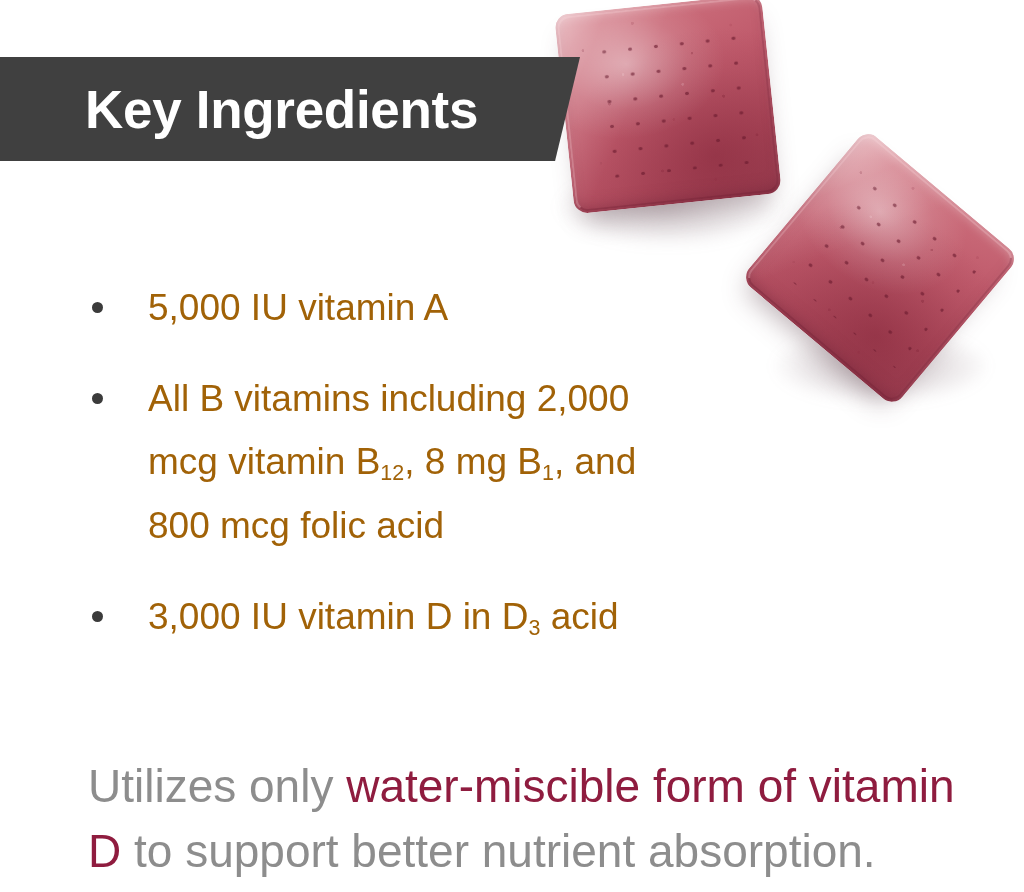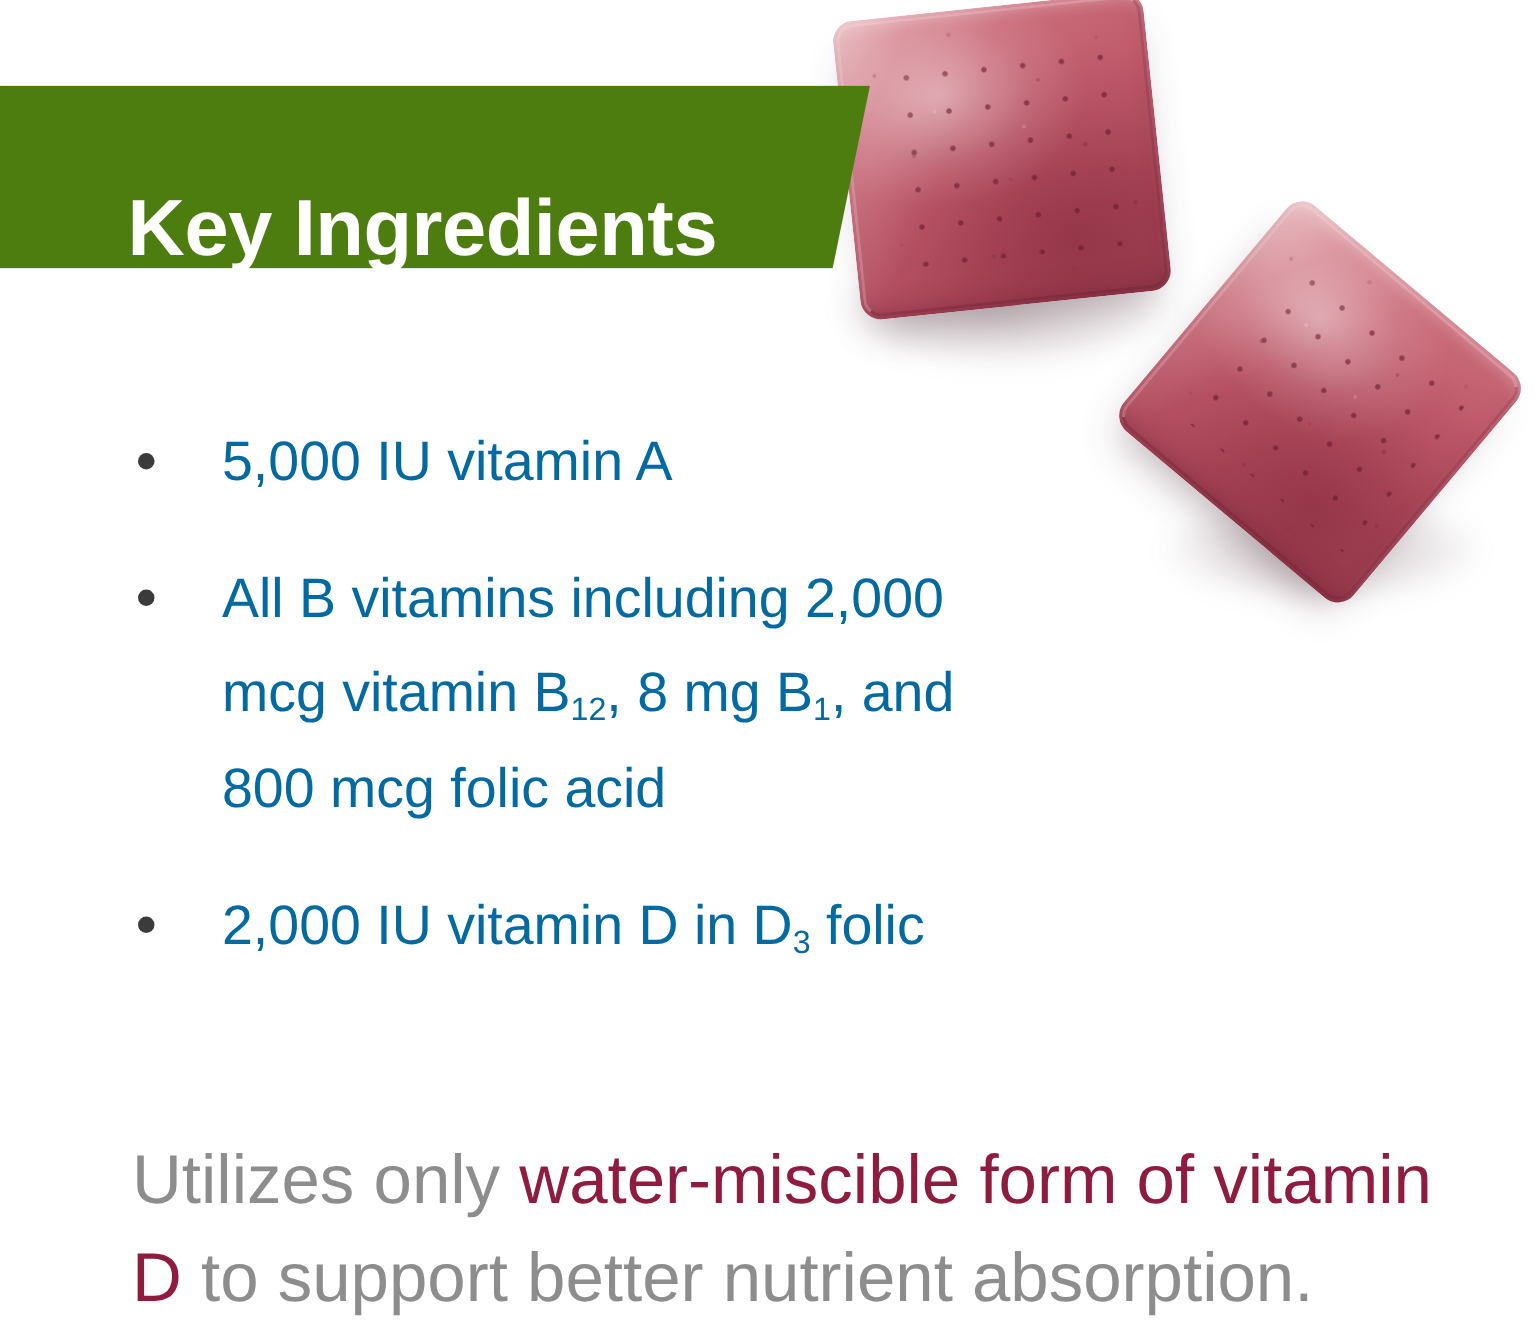--- a/index.html
+++ b/index.html
@@ -118,26 +118,26 @@
   }
   #tablet-top-shadow   { width: 215px; height: 74px; left: 20px;  top: 170px; }
   #tablet-bottom-shadow{ width: 210px; height: 72px; left: 236px; top: 330px; }
 
   
   .ribbon {
     position: absolute;
     left: 0;
     top: 57px;
     width: 580px;
-    height: 122px;
-    background: #4d7c0f;
+    height: 104px;
+    background: #404040;
     clip-path: polygon(0 0, 100% 0, 95.7% 100%, 0 100%);
     z-index: 2;
     display: flex;
-    align-items: flex-end;
+    align-items: center;
     filter: drop-shadow(0 3px 5px rgba(90,60,70,0.22));
   }
 
   .ribbon-title {
     color: #ffffff;
     font-size: 53px;
     font-weight: bold;
     letter-spacing: -0.3px;
     margin-left: 85px;
     white-space: nowrap;
@@ -153,21 +153,21 @@
     z-index: 3;
     list-style: none;
     margin: 0;
     padding: 0;
   }
 
   .bullet-item {
     position: relative;
     padding-left: 60px;
     margin-bottom: 27px;
-    color: #0369a1;
+    color: #a16207;
     font-size: 37px;
     line-height: 1.72;
     font-weight: normal;
   }
   .bullet-item:last-child { margin-bottom: 0; }
 
   .bullet-dot {
     position: absolute;
     left: 4px;
     top: 26px;
@@ -232,19 +232,19 @@
     <li class="bullet-item">
       <span class="bullet-dot"></span>
       <span class="bullet-text"><span>5,000 IU vitamin A</span></span>
     </li>
     <li class="bullet-item">
       <span class="bullet-dot"></span>
       <span class="bullet-text"><span>All B vitamins including 2,000 mcg vitamin B</span><sub>12</sub><span>, 8 mg B</span><sub>1</sub><span>, and 800 mcg folic acid</span></span>
     </li>
     <li class="bullet-item">
       <span class="bullet-dot"></span>
-      <span class="bullet-text"><span>2,000 IU vitamin D in D</span><sub>3</sub><span> folic</span></span>
+      <span class="bullet-text"><span>3,000 IU vitamin D in D</span><sub>3</sub><span> acid</span></span>
     </li>
   </ul>
 
   <p class="statement"><span>Utilizes only </span><span class="accent">water-miscible form of vitamin D</span><span> to support better nutrient absorption.</span></p>
 
 </div>
 
 </body></html>

